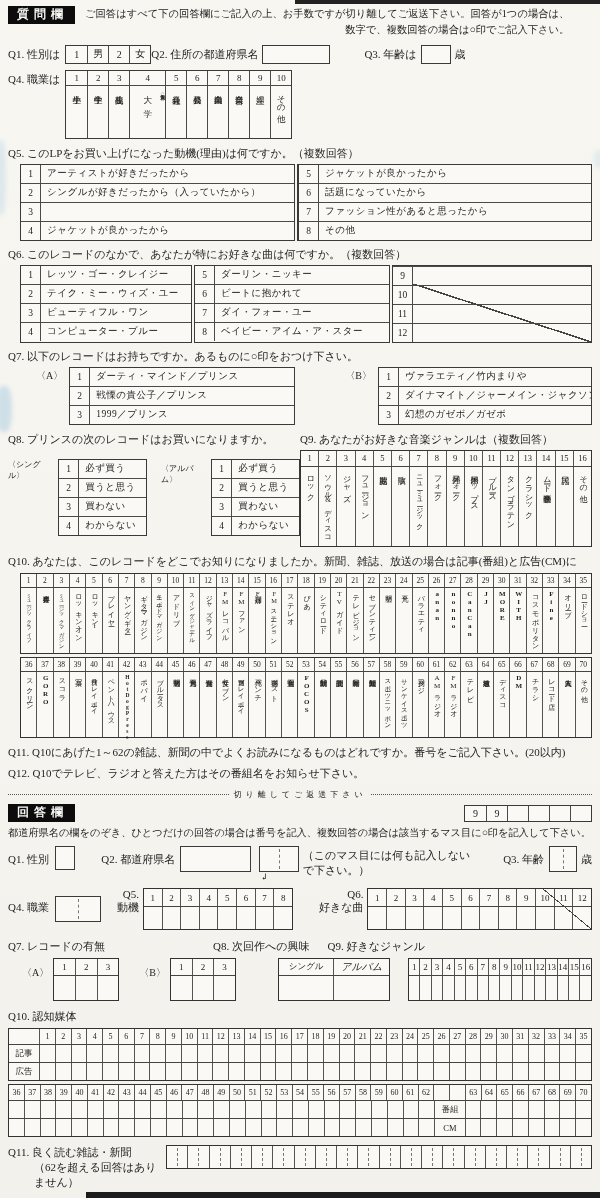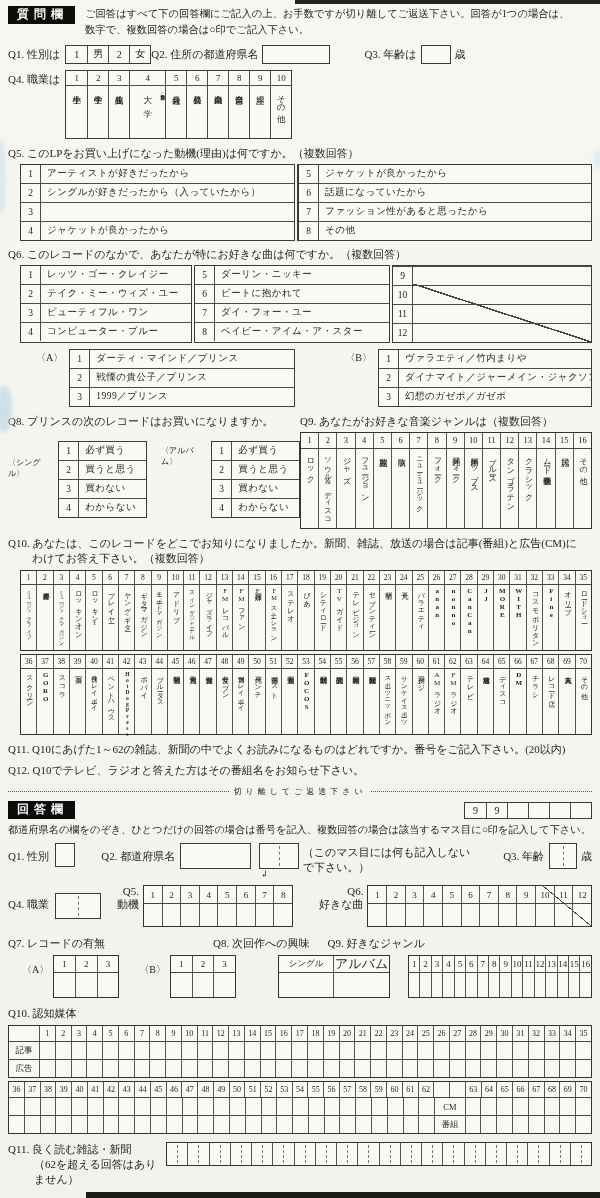--- a/index.html
+++ b/index.html
@@ -7,21 +7,21 @@
   body {
     height:1198px; position:relative; overflow:hidden;
     background:linear-gradient(180deg,#f7f6f1 0%,#f5f4ef 55%,#f2f1ec 100%);
     font-family:"Liberation Serif","DejaVu Serif",serif;
     color:#1e1e1e; -webkit-font-smoothing:antialiased;
   }
   .page { padding:6px 8px 0 8px; }
   .row { display:flex; align-items:center; }
   .bbox { background:#0c0c0c; color:#f7f7f4; font-weight:bold; font-size:12px;
           padding:2px 7px 3px 9px; letter-spacing:5px; line-height:1.1; white-space:nowrap; }
-  .intro { font-size:10.3px; line-height:1.55; margin-left:10px; }
+  .intro { font-size:10.3px; line-height:1.55; margin-left:10px;text-align:right; }
   .qlabel { font-size:11px; white-space:nowrap; }
   .box { border:1px solid #3a3a3a; background:#faf9f6; }
   .tbl { border:1px solid #3a3a3a; display:flex; background:#faf9f6; }
   .c { border-left:1px solid #4a4a4a; display:flex; align-items:center; justify-content:center;
        font-size:10px; overflow:hidden; }
   .c:first-child { border-left:none; }
   .thick { border-left-width:2px; border-left-color:#222; }
   .vt { writing-mode:vertical-rl; text-orientation:upright; line-height:1.05; letter-spacing:0; }
   .grp { border:1px solid #3a3a3a; background:#faf9f6; }
   .trow { display:flex; border-top:1px solid #4a4a4a; }
@@ -221,20 +221,21 @@
           </div>
           <div class="trow">
             <div class="numc" style="height: 18px;">12</div>
             <div class="txtc"></div>
           </div>
         </div>
     </div>
   </div>
 
   <div style="margin-top:6px;">
+    <div class="qlabel">Q7. 以下のレコードはお持ちですか。あるものに○印をおつけ下さい。</div>
     <div style="display:flex; margin-top:3px; align-items:flex-start;">
       <span class="qlabel" style="margin:2px 6px 0 28px; font-size:10px;">〈A〉</span>
       <div class="grp" style="width:240px;" id="q7-a">
           <div class="trow">
             <div class="numc" style="height: 18px;">1</div>
             <div class="txtc">ダーティ・マインド／プリンス</div>
           </div>
           <div class="trow">
             <div class="numc" style="height: 18px;">2</div>
             <div class="txtc">戦慄の貴公子／プリンス</div>
@@ -259,21 +260,21 @@
             <div class="txtc">幻想のガゼボ／ガゼボ</div>
           </div>
         </div>
     </div>
   </div>
 
   <div style="display:flex; margin-top:7px; align-items:flex-start;">
     <div style="width:292px; flex:none;">
       <div class="qlabel">Q8. プリンスの次のレコードはお買いになりますか。</div>
       <div style="display:flex; margin-top:12px; align-items:flex-start;">
-        <span style="font-size:8px; margin-top:16px;">〈シングル〉</span>
+        <span style="font-size:8px; margin-top:0;">〈シングル〉</span>
         <div class="grp" style="width:90px; margin-left:2px;" id="q8-single">
             <div class="trow">
               <div class="numc" style="height: 18px;">1</div>
               <div class="txtc">必ず買う</div>
             </div>
             <div class="trow">
               <div class="numc" style="height: 18px;">2</div>
               <div class="txtc">買うと思う</div>
             </div>
             <div class="trow">
@@ -376,21 +377,20 @@
             <div class="gc" style="align-items: flex-start; padding-top: 3px;">
               <span class="vt" style="font-size: 8px;">その他</span>
             </div>
           </div>
       </div>
     </div>
   </div>
 
   <div style="margin-top:7px;">
     <div class="qlabel">Q10. あなたは、このレコードをどこでお知りになりましたか。新聞、雑誌、放送の場合は記事(番組)と広告(CM)に</div>
-    <div class="qlabel" style="margin-left:24px;">わけてお答え下さい。（複数回答）</div>
     <div class="grid" style="margin:4px 0 0 12px;">
       <div class="ghead" style="height:13px;" id="q10-h1">
           <div class="gc" style="font-size: 7.5px;">1</div>
           <div class="gc" style="font-size: 7.5px;">2</div>
           <div class="gc" style="font-size: 7.5px;">3</div>
           <div class="gc" style="font-size: 7.5px;">4</div>
           <div class="gc" style="font-size: 7.5px;">5</div>
           <div class="gc" style="font-size: 7.5px;">6</div>
           <div class="gc" style="font-size: 7.5px;">7</div>
           <div class="gc" style="font-size: 7.5px;">8</div>
@@ -811,21 +811,21 @@
           </div>
         <div class="gbody" style="height:25px;" id="aq7b-b">
             <div class="gc"></div>
             <div class="gc"></div>
             <div class="gc"></div>
           </div>
       </div>
       <div class="grid" style="width:112px; margin-left:42px;">
         <div class="ghead" style="height:16px;" id="aq8-h">
             <div class="gc" style="font-size: 8.5px;">シングル</div>
-            <div class="gc" style="font-size: 13px;">アルバム</div>
+            <div class="gc" style="font-size: 10px; font-style: italic;">アルバム</div>
           </div>
         <div class="gbody" style="height:25px;" id="aq8-b">
             <div class="gc"></div>
             <div class="gc"></div>
           </div>
       </div>
       <div class="grid" style="flex:1; margin-left:18px;">
         <div class="ghead" style="height:16px;" id="aq9-h">
             <div class="gc">1</div>
             <div class="gc">2</div>
@@ -1017,20 +1017,58 @@
           <div class="gc" style="font-size: 8px;"></div>
           <div class="gc" style="font-size: 8px;">63</div>
           <div class="gc" style="font-size: 8px;">64</div>
           <div class="gc" style="font-size: 8px;">65</div>
           <div class="gc thick" style="font-size: 8px;">66</div>
           <div class="gc" style="font-size: 8px;">67</div>
           <div class="gc" style="font-size: 8px;">68</div>
           <div class="gc" style="font-size: 8px;">69</div>
           <div class="gc" style="font-size: 8px;">70</div>
         </div>
+      <div class="gbody" style="height:18px;" id="aq10-r3">
+          <div class="gc"></div>
+          <div class="gc"></div>
+          <div class="gc"></div>
+          <div class="gc"></div>
+          <div class="gc"></div>
+          <div class="gc thick"></div>
+          <div class="gc"></div>
+          <div class="gc"></div>
+          <div class="gc"></div>
+          <div class="gc"></div>
+          <div class="gc thick"></div>
+          <div class="gc"></div>
+          <div class="gc"></div>
+          <div class="gc"></div>
+          <div class="gc"></div>
+          <div class="gc thick"></div>
+          <div class="gc"></div>
+          <div class="gc"></div>
+          <div class="gc"></div>
+          <div class="gc"></div>
+          <div class="gc thick"></div>
+          <div class="gc"></div>
+          <div class="gc"></div>
+          <div class="gc"></div>
+          <div class="gc"></div>
+          <div class="gc thick"></div>
+          <div class="gc"></div>
+          <div class="gc" style="flex: 2 1 0%; font-size: 8.5px;">番組</div>
+          <div class="gc"></div>
+          <div class="gc"></div>
+          <div class="gc"></div>
+          <div class="gc thick"></div>
+          <div class="gc"></div>
+          <div class="gc"></div>
+          <div class="gc"></div>
+          <div class="gc"></div>
+        </div>
       <div class="gbody" style="height:18px;" id="aq10-r4">
           <div class="gc"></div>
           <div class="gc"></div>
           <div class="gc"></div>
           <div class="gc"></div>
           <div class="gc"></div>
           <div class="gc thick"></div>
           <div class="gc"></div>
           <div class="gc"></div>
           <div class="gc"></div>
@@ -1046,58 +1084,20 @@
           <div class="gc"></div>
           <div class="gc"></div>
           <div class="gc thick"></div>
           <div class="gc"></div>
           <div class="gc"></div>
           <div class="gc"></div>
           <div class="gc"></div>
           <div class="gc thick"></div>
           <div class="gc"></div>
           <div class="gc" style="flex: 2 1 0%; font-size: 8.5px;">CM</div>
-          <div class="gc"></div>
-          <div class="gc"></div>
-          <div class="gc"></div>
-          <div class="gc thick"></div>
-          <div class="gc"></div>
-          <div class="gc"></div>
-          <div class="gc"></div>
-          <div class="gc"></div>
-        </div>
-      <div class="gbody" style="height:18px;" id="aq10-r3">
-          <div class="gc"></div>
-          <div class="gc"></div>
-          <div class="gc"></div>
-          <div class="gc"></div>
-          <div class="gc"></div>
-          <div class="gc thick"></div>
-          <div class="gc"></div>
-          <div class="gc"></div>
-          <div class="gc"></div>
-          <div class="gc"></div>
-          <div class="gc thick"></div>
-          <div class="gc"></div>
-          <div class="gc"></div>
-          <div class="gc"></div>
-          <div class="gc"></div>
-          <div class="gc thick"></div>
-          <div class="gc"></div>
-          <div class="gc"></div>
-          <div class="gc"></div>
-          <div class="gc"></div>
-          <div class="gc thick"></div>
-          <div class="gc"></div>
-          <div class="gc"></div>
-          <div class="gc"></div>
-          <div class="gc"></div>
-          <div class="gc thick"></div>
-          <div class="gc"></div>
-          <div class="gc" style="flex: 2 1 0%; font-size: 8.5px;">番組</div>
           <div class="gc"></div>
           <div class="gc"></div>
           <div class="gc"></div>
           <div class="gc thick"></div>
           <div class="gc"></div>
           <div class="gc"></div>
           <div class="gc"></div>
           <div class="gc"></div>
         </div>
     </div>

